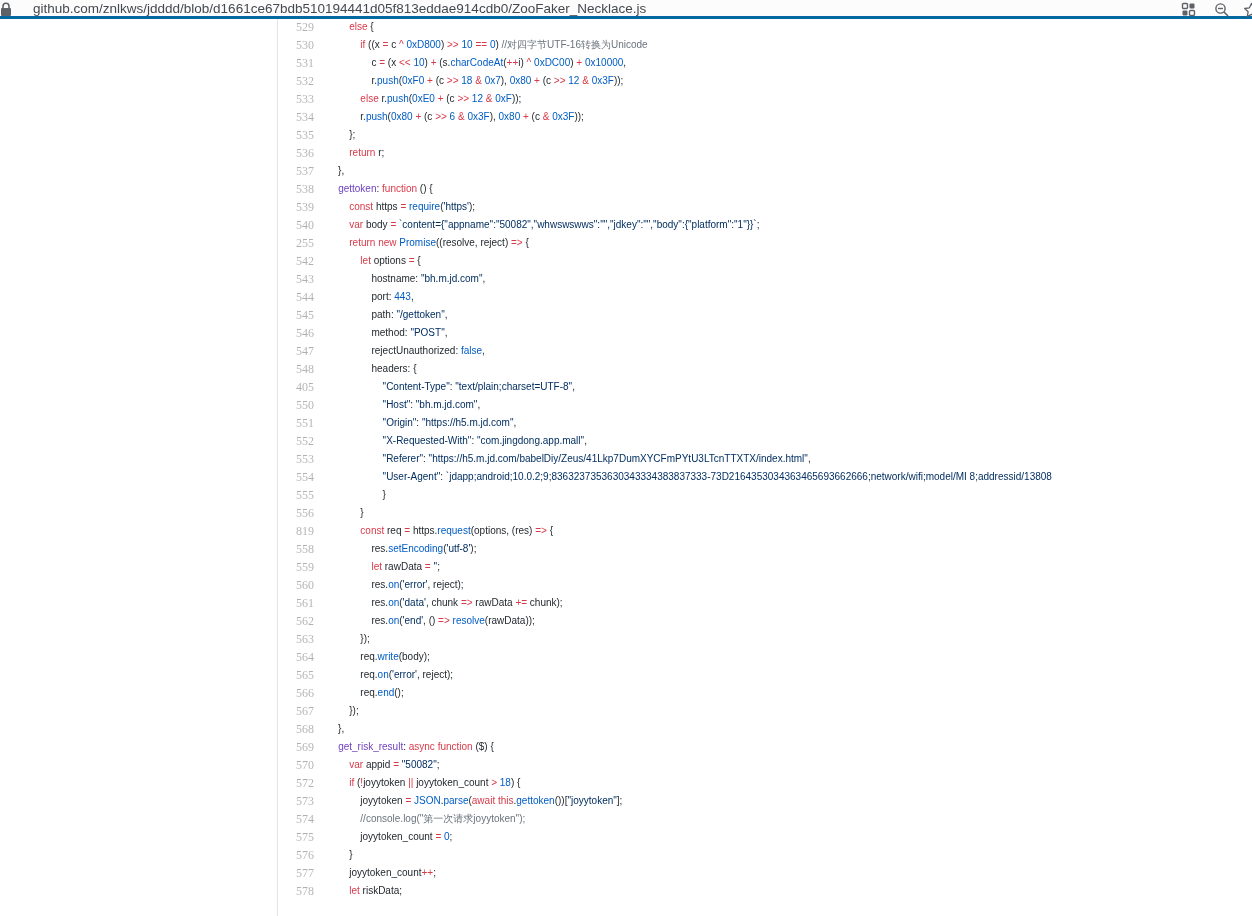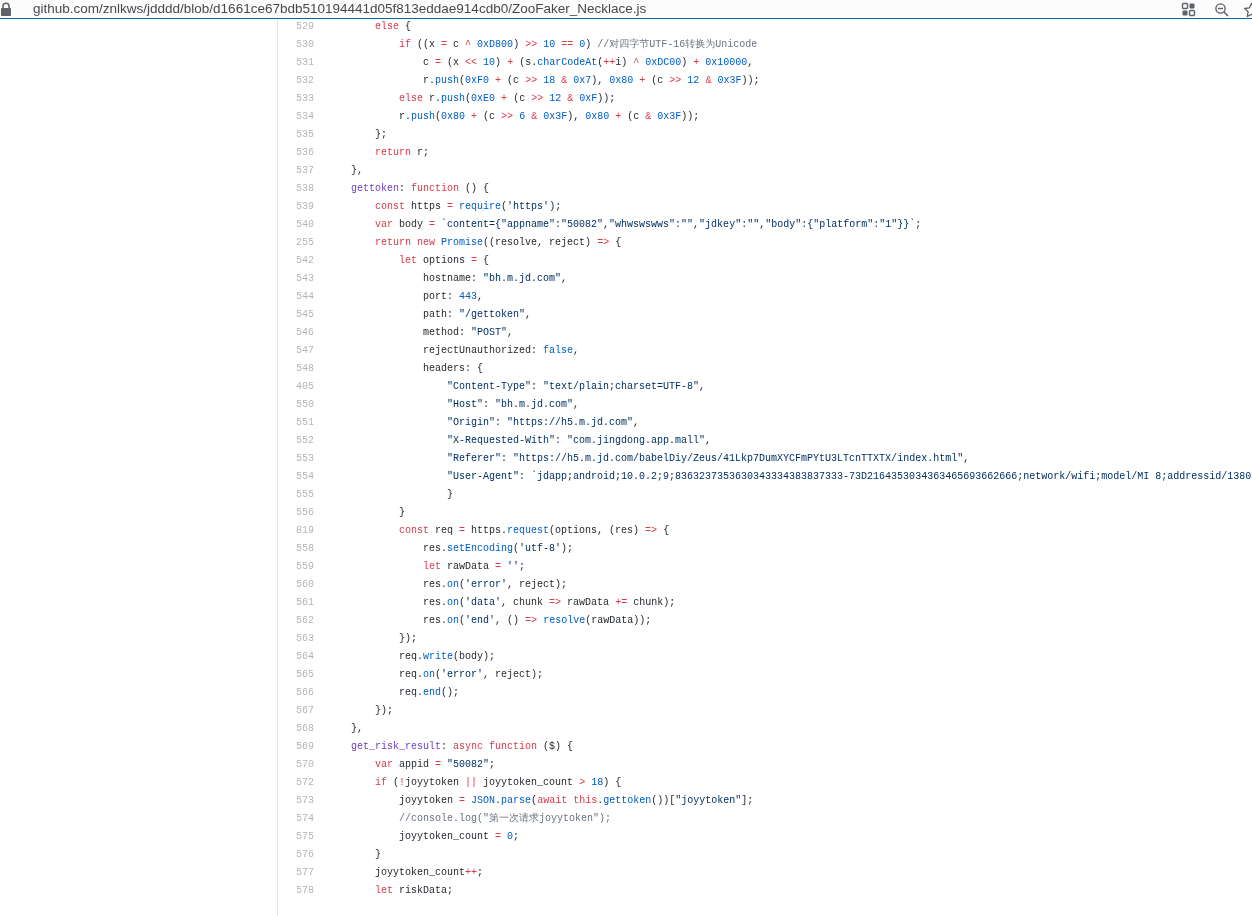--- a/index.html
+++ b/index.html
@@ -10,21 +10,21 @@
     background: #ffffff;
     font-family: "Liberation Sans", sans-serif;
     position: relative;
   }
 
   
   .browser-bar {
     position: absolute; top: 0; left: 0; right: 0;
     height: 19px;
     background: #fcfcfd;
-    border-bottom: 1px solid #0369a1;
+    border-bottom: 3px solid #0369a1;
     display: flex; align-items: center;
   }
   .lock-wrap { position: absolute; left: 0px; top: 2px; width: 13px; height: 15px; }
   .url-text {
     position: absolute; left: 33px; top: 0px;
     font-size: 13.5px; line-height: 18px;
     color: #45494d;
     white-space: nowrap;
   }
   .bar-icons { position: absolute; right: 0; top: 0; height: 18px; }
@@ -40,29 +40,29 @@
     border-left: 1px solid #e1e4e8;
     overflow: hidden;
     background: #fff;
   }
   .code-lines { margin-top: -1px; }
   .row { display: flex; height: 18px; }
   .ln {
     flex: 0 0 36px;
     width: 36px;
     text-align: right;
-    font-family: Liberation Mono, monospace;
-    font-size: 10px; line-height: 18px;
+    font-family: Liberation Serif, serif;
+    font-size: 12px; line-height: 18px;
     color: rgba(27,31,35,0.35);
     cursor: pointer;
     user-select: none;
   }
   .code {
     padding-left: 13px;
-    font-family: Liberation Mono, monospace;
+    font-family: Liberation Sans, sans-serif;
     font-size: 10px; line-height: 18px;
     white-space: pre;
     color: #24292e;
   }
   .tk-p { color: #24292e; }
   .tk-k { color: #d73a49; }
   .tk-f { color: #005cc5; }
   .tk-n { color: #005cc5; }
   .tk-s { color: #032f62; }
   .tk-d { color: #6f42c1; }

